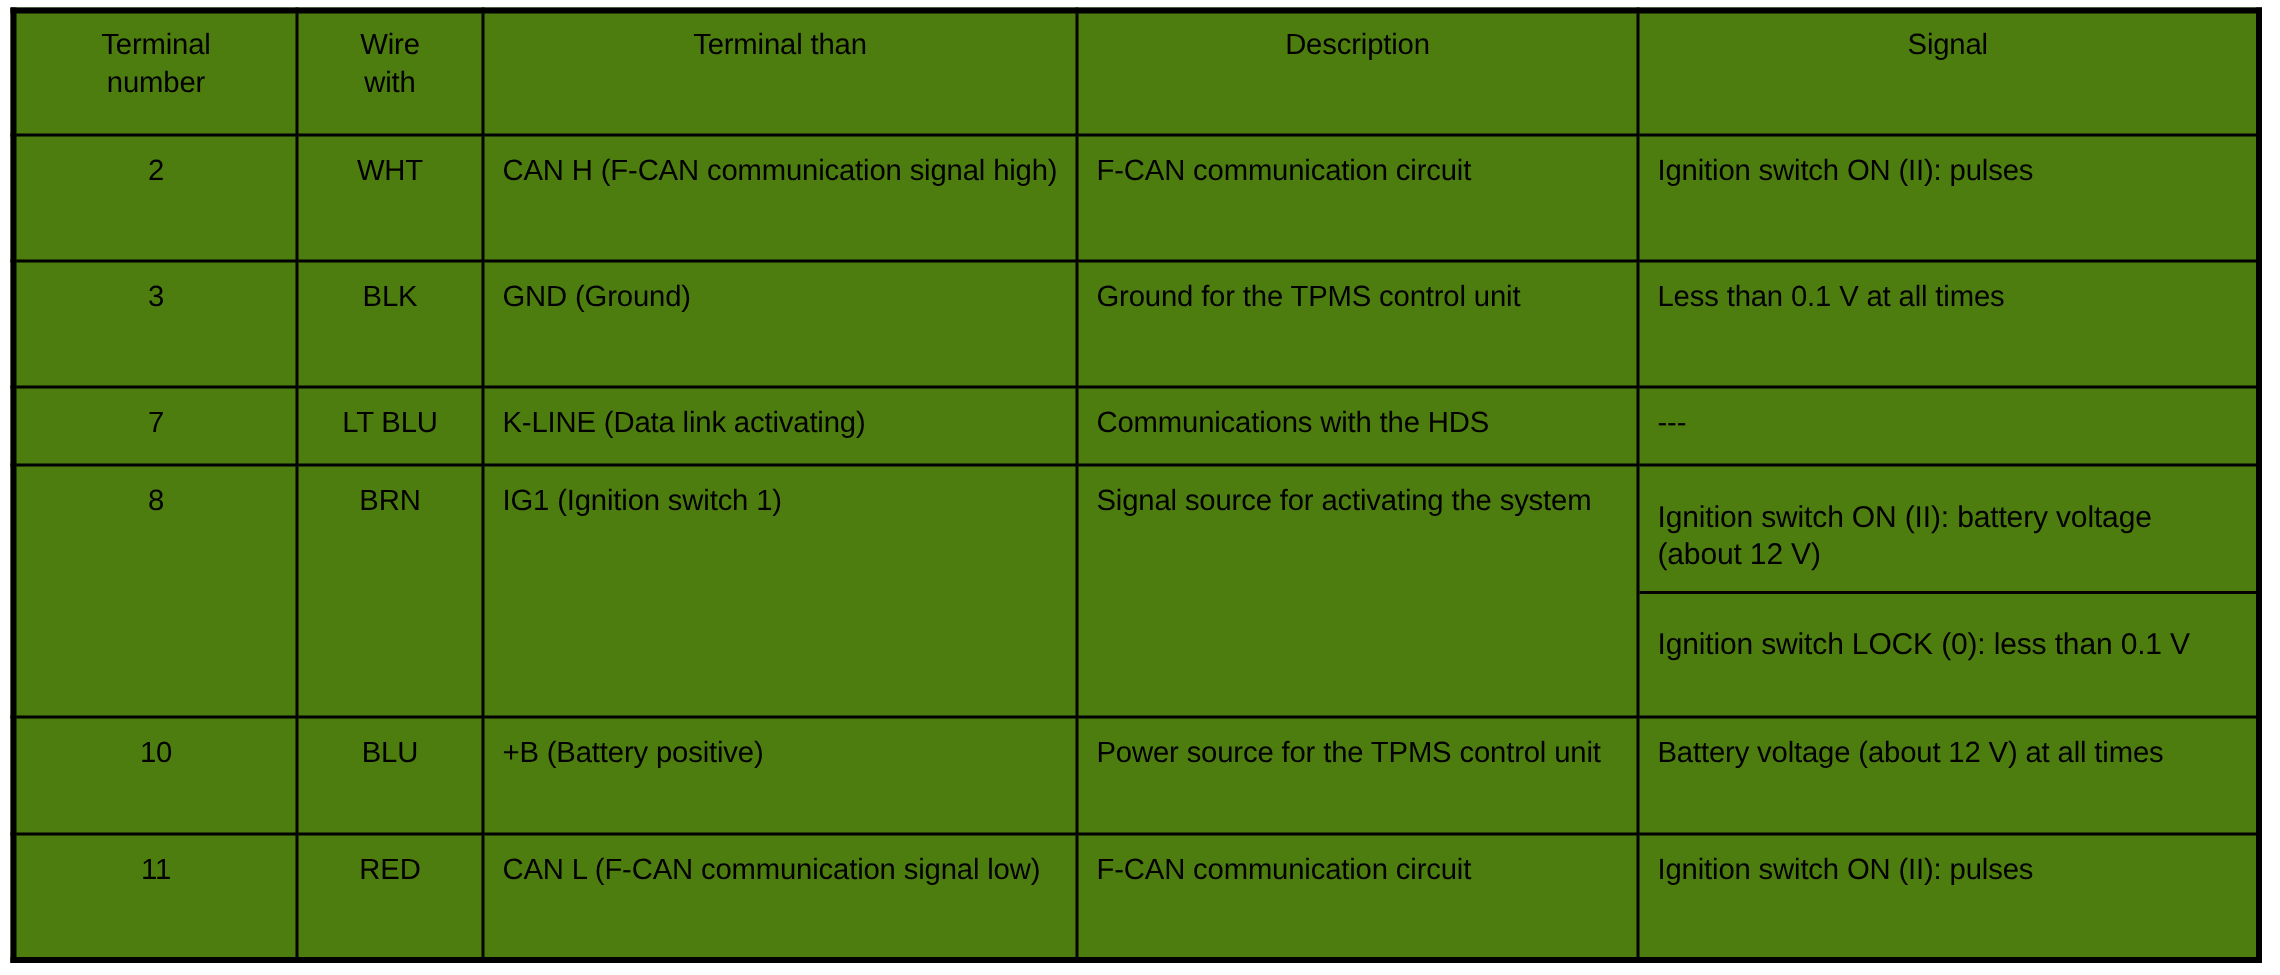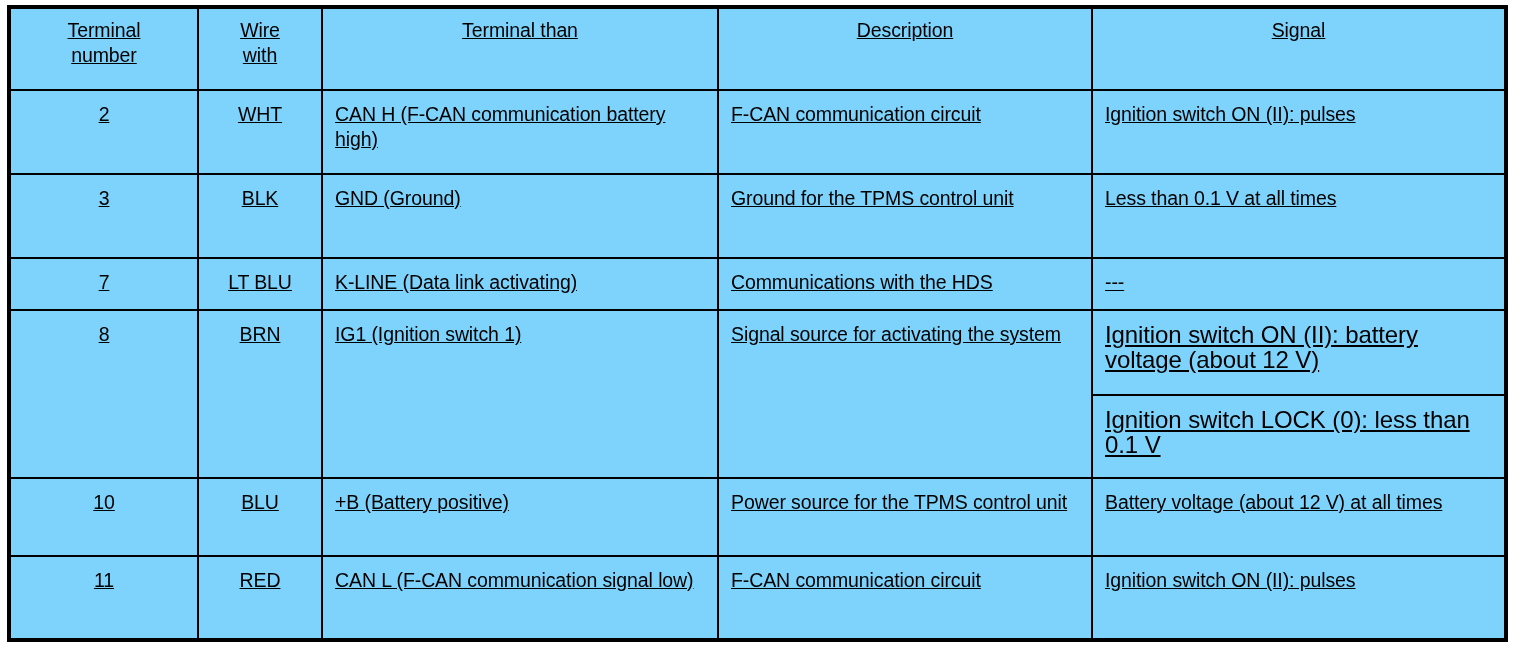--- a/index.html
+++ b/index.html
@@ -24,22 +24,21 @@
     box-sizing: border-box;
   }
 
   table.terminal-table {
     width: 1501px;
     height: 633px;
     border-collapse: collapse;
     table-layout: fixed;
     border: 4px solid #000;
     box-sizing: border-box;
-    background: #7dd3fc;
-    text-decoration: underline;
+    background: #4d7c0f;
   }
 
   table.terminal-table td,
   table.terminal-table th {
     border: 2px solid #000;
     vertical-align: top;
     box-sizing: border-box;
     font-weight: normal;
     font-size: 19.5px;
     line-height: 25px;
@@ -89,24 +88,24 @@
   table.signal-sub {
     width: 100%;
     height: 100%;
     border-collapse: collapse;
     table-layout: fixed;
   }
   table.signal-sub td {
     border: 0;
     border-bottom: 2px solid #000;
     vertical-align: top;
-    padding-top: 11px;
+    padding-top: 22px;
     padding-left: 12px;
     padding-right: 8px;
-    font-size: 24px;
+    font-size: 20px;
     line-height: 25px;
   }
   table.signal-sub tr:last-child td {
     border-bottom: 0;
   }
 
   
   tr.row-h-84  td { height: 84px; }
   tr.row-h-52  td { height: 52px; }
   tr.row-h-168 td { height: 168px; }
@@ -138,21 +137,21 @@
         <th>Terminal than</th>
         <th>Description</th>
         <th>Signal</th>
       </tr>
     </thead>
     <tbody>
 
       <tr class="row-h-84">
         <td class="cell-term">2</td>
         <td class="cell-wire">WHT</td>
-        <td class="cell-sign">CAN H (F-CAN communication battery high)</td>
+        <td class="cell-sign">CAN H (F-CAN communication signal high)</td>
         <td class="cell-desc">F-CAN communication circuit</td>
         <td class="cell-signal">Ignition switch ON (II): pulses</td>
       </tr>
 
       <tr class="row-h-84">
         <td class="cell-term">3</td>
         <td class="cell-wire">BLK</td>
         <td class="cell-sign">GND (Ground)</td>
         <td class="cell-desc">Ground for the TPMS control unit</td>
         <td class="cell-signal">Less than 0.1 V at all times</td>

